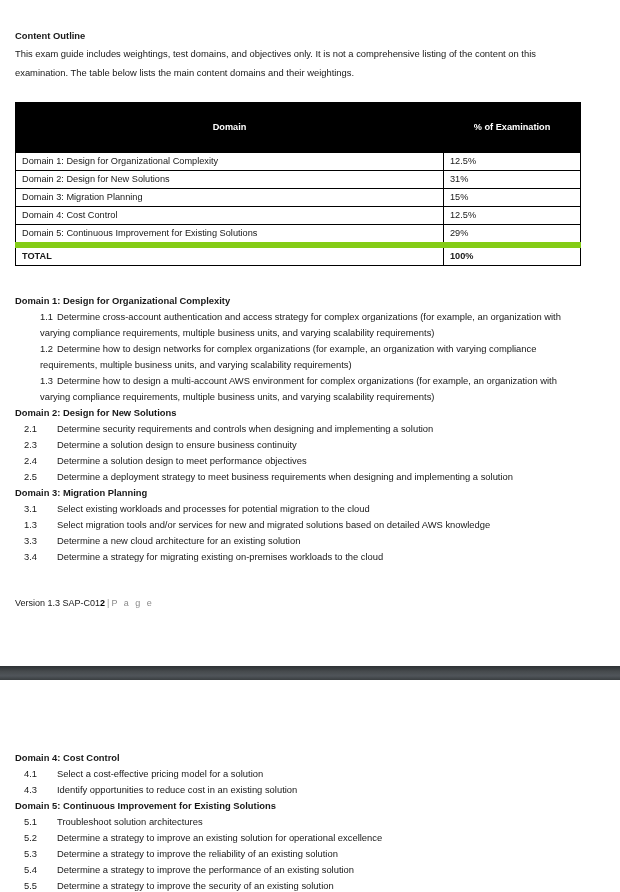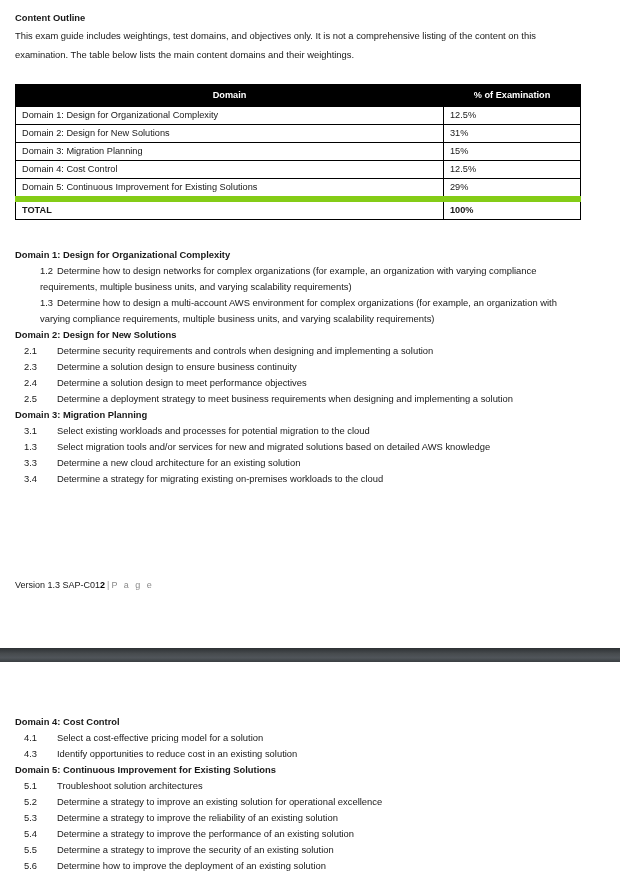--- a/index.html
+++ b/index.html
@@ -13,20 +13,21 @@
     font-family: "Liberation Sans", sans-serif;
     color: #181818;
     font-size: 9.4px;
     overflow: hidden;
     position: relative;
   }
 
   .page {
     position: relative;
     width: 620px;
+    margin-top: 18px;
   }
 
   
   .page-one {
     padding: 10px 40px 0 15px;
     box-sizing: border-box;
     height: 648px;
     position: relative;
   }
 
@@ -58,21 +59,21 @@
     font-size: 9.2px;
     padding: 2px 0 2px 6px;
     line-height: 13px;
     vertical-align: middle;
   }
   .weight-table thead th {
     background: #000000;
     color: #ffffff;
     font-weight: bold;
     text-align: center;
-    padding: 4px 0;
+    padding: 18px 0;
   }
   .col-domain { width: 428px; }
   .col-pct    { width: 137px; text-align: center; padding-left: 0; }
   .weight-table td.col-pct { text-align: left; }
   .row-total td {
     font-weight: bold;
     border-top: 6px solid #84cc16;
   }
 
   
@@ -189,20 +190,21 @@
         <td>TOTAL</td>
         <td class="col-pct">100%</td>
       </tr>
     </tbody>
   </table>
 
   <div class="spacer-lg"></div>
 
   <div class="domain-block">
     <div class="domain-title">Domain 1: Design for Organizational Complexity</div>
+    <p class="obj wrap-left"><span class="num">1.1</span><span class="body">Determine cross-account authentication and access strategy for complex organizations (for example, an organization with varying compliance requirements, multiple business units, and varying scalability requirements)</span></p>
     <p class="obj wrap-left"><span class="num">1.2</span><span class="body">Determine how to design networks for complex organizations (for example, an organization with varying compliance requirements, multiple business units, and varying scalability requirements)</span></p>
     <p class="obj wrap-left"><span class="num">1.3</span><span class="body">Determine how to design a multi-account AWS environment for complex organizations (for example, an organization with varying compliance requirements, multiple business units, and varying scalability requirements)</span></p>
   </div>
 
   <div class="domain-block">
     <div class="domain-title">Domain 2: Design for New Solutions</div>
     <p class="obj obj-hanging"><span class="num">2.1</span><span class="body">Determine security requirements and controls when designing and implementing a solution</span></p>
     <p class="obj obj-hanging"><span class="num">2.3</span><span class="body">Determine a solution design to ensure business continuity</span></p>
     <p class="obj obj-hanging"><span class="num">2.4</span><span class="body">Determine a solution design to meet performance objectives</span></p>
     <p class="obj obj-hanging"><span class="num">2.5</span><span class="body">Determine a deployment strategy to meet business requirements when designing and implementing a solution</span></p>

